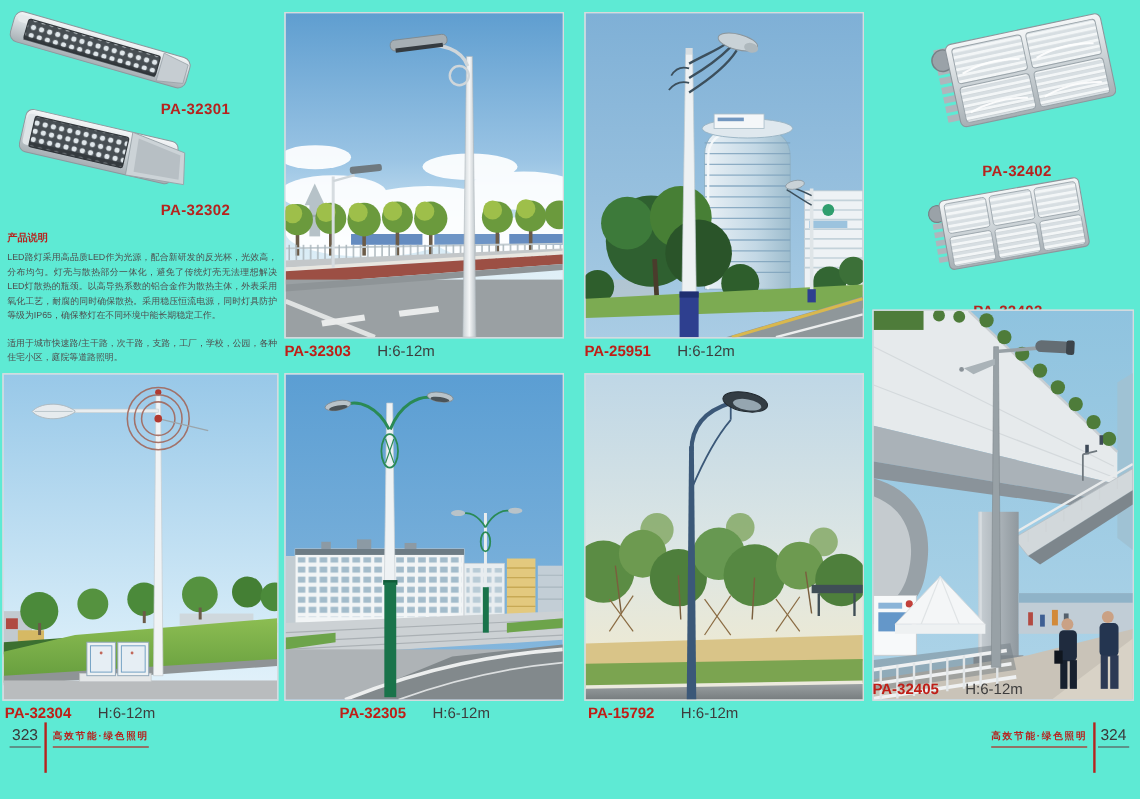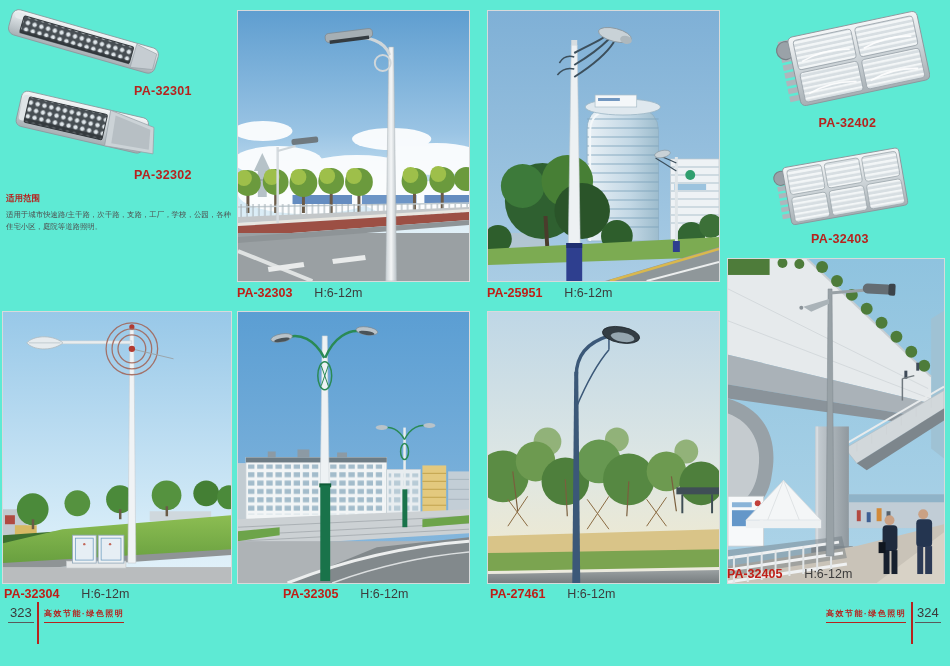--- a/index.html
+++ b/index.html
@@ -2,21 +2,21 @@
 <html><head>
 <meta charset="utf-8">
 <style>
   html,body{margin:0;padding:0;background:#fff;}
   .page{position:relative;width:950px;height:666px;background:#5eead4;font-family:"Liberation Sans",sans-serif;overflow:hidden;}
   .photo{position:absolute;border:1px solid #d8dadb;box-sizing:border-box;background:#cfe2ee;}
   .photo svg{display:block;width:100%;height:100%;}
   .prodimg{position:absolute;}
   .prodimg svg{display:block;width:100%;height:100%;}
   .prod-label{position:absolute;color:#b6231e;font-weight:bold;font-size:12.5px;letter-spacing:.3px;}
-  .prod-label.center{text-align:center;}
+  .prod-label.center{text-align:center;margin-top:20px;}
   .caption{position:absolute;font-size:12.5px;white-space:nowrap;}
   .caption .code{color:#bf1e17;font-weight:bold;margin-right:22px;}
   .caption .spec{color:#3d3d3d;}
   .desc{position:absolute;left:6px;top:193px;width:225px;}
   .desc .h{color:#b6231e;font-weight:bold;font-size:8.5px;margin:0 0 4px 0;}
   .desc p{font-size:7.4px;line-height:1.62;color:#4e4e4e;margin:0 0 11px 0;text-align:justify;}
   .pagenum{position:absolute;font-size:13px;font-weight:normal;color:#3a3a3a;border-bottom:1.5px solid #5a5a5a;padding:0 2px 2px 2px;}
   .vline{position:absolute;width:2px;height:42px;background:#b6231e;}
   .slogan{position:absolute;font-size:8px;font-weight:bold;color:#b6231e;letter-spacing:1.5px;border-bottom:1.5px solid #b6231e;padding-bottom:3px;}
 </style>
@@ -57,21 +57,22 @@
         <rect x="8" y="5" width="80" height="26" rx="2" fill="url(#leds)" stroke="#343a3e" stroke-width="1"></rect>
         <rect x="8" y="27" width="80" height="4" fill="#2c3236" opacity="0.7"></rect>
         <polygon points="90,0 136,7 141,33 92,36" fill="#ccd3d7" stroke="#97a0a6" stroke-width="0.7"></polygon>
         <polygon points="96,4 133,10 136,30 98,32" fill="#b7bfc4"></polygon>
       </g>
     </svg>
   </div>
   <div class="prod-label" style="left:134px;top:168px;">PA-32302</div>
 
   <div class="desc">
-    <div class="h">适用范围</div>
+    <div class="h">产品说明</div>
+    <p>LED路灯采用高品质LED作为光源，配合新研发的反光杯，光效高，分布均匀。灯壳与散热部分一体化，避免了传统灯壳无法理想解决LED灯散热的瓶颈。以高导热系数的铝合金作为散热主体，外表采用氧化工艺，耐腐的同时确保散热。采用稳压恒流电源，同时灯具防护等级为IP65，确保整灯在不同环境中能长期稳定工作。</p>
     <p>适用于城市快速路/主干路，次干路，支路，工厂，学校，公园，各种住宅小区，庭院等道路照明。</p>
   </div>
 
   <div class="photo" style="left:237px;top:10px;width:233px;height:272px;">
     <svg viewBox="0 0 233 270" preserveAspectRatio="none">
       <defs>
         <linearGradient id="sky303" x1="0" y1="0" x2="0" y2="1">
           <stop offset="0" stop-color="#5f9ed0"></stop>
             <stop offset="0.45" stop-color="#9ac4e4"></stop>
             <stop offset="0.72" stop-color="#d9ecf6"></stop>
@@ -549,21 +550,21 @@
         <path d="M89,96 C100,70 110,52 122,38" stroke="#3b5878" stroke-width="1.5" fill="none"></path>
         <line x1="122" y1="26" x2="122" y2="38" stroke="#3b5878" stroke-width="1.5"></line>
         <g transform="rotate(10 134 24)">
           <ellipse cx="134" cy="23" rx="19" ry="8" fill="#333d44" stroke="#20282e" stroke-width="0.8"></ellipse>
           <ellipse cx="136" cy="25" rx="12" ry="4.5" fill="#95a6b0"></ellipse>
         </g>
       </g>
     </svg>
   </div>
   <div class="caption" style="left:490px;top:587px;">
-    <span class="code">PA-27461</span><span class="spec">H:6-12m</span>
+    <span class="code">PA-15792</span><span class="spec">H:6-12m</span>
   </div>
 
   <div class="photo" style="left:727px;top:258px;width:218px;height:326px;">
     <svg viewBox="0 0 218 325" preserveAspectRatio="none">
       <defs>
         <linearGradient id="sky405" x1="0" y1="0" x2="0" y2="1">
           <stop offset="0" stop-color="#8fc3df"></stop>
             <stop offset="1" stop-color="#aed4e8"></stop>
         </linearGradient>
         <linearGradient id="pillar405" x1="0" y1="0" x2="1" y2="0">

